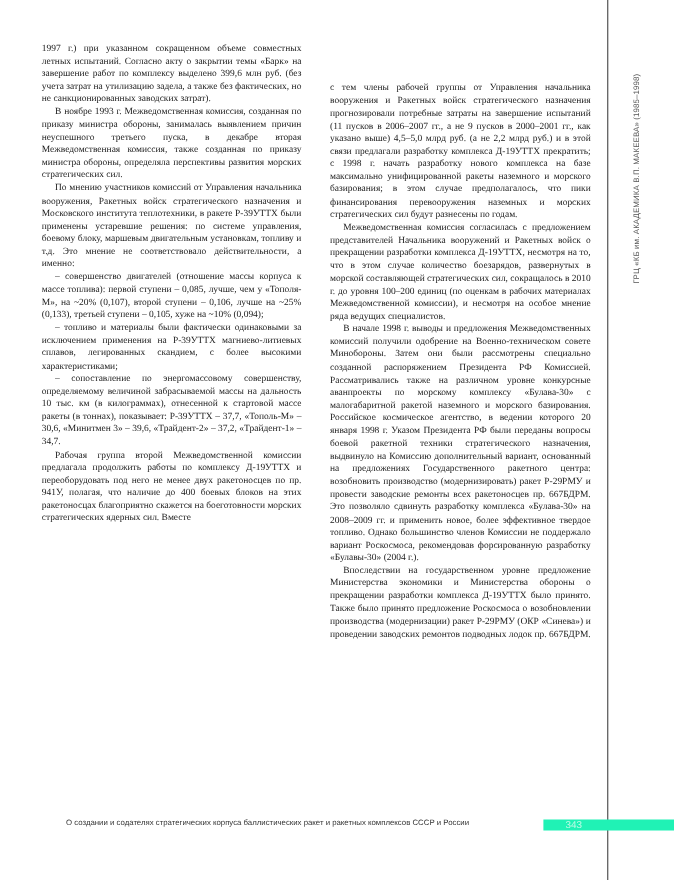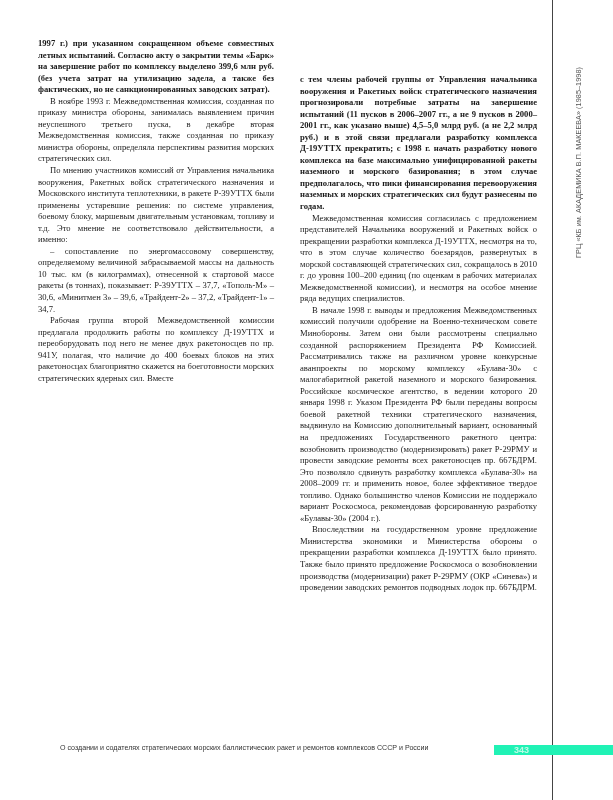--- a/index.html
+++ b/index.html
@@ -1,49 +1,51 @@
 <!DOCTYPE html>
 <html><head>
   <meta charset="utf-8">
   <style>
     html, body { margin: 0; padding: 0; background: #ffffff; }
     body { width: 613px; height: 800px; position: relative; overflow: hidden;
       font-family: "Liberation Serif", "DejaVu Serif", serif; color: #1a1a1a; }
     .col { position: absolute; top: 38px; width: 236px; font-size: 8.6px; line-height: 11.55px;
       text-align: justify; hyphens: manual; }
     .col p { margin: 0; text-indent: 12px; }
-    .col p.noindent { text-indent: 0; font-weight: bold; }
+    .col p.noindent { text-indent: 0; }
     #col-left { left: 38px; }
     #col-right { left: 300px; width: 237px; margin-top: 36px; }
     .vline { position: absolute; left: 552px; top: 0; width: 1px; height: 800px; background: #444; }
     .side-text { position: absolute; left: 574px; top: 258px; transform-origin: left top;
       transform: rotate(-90deg); white-space: nowrap; font-family: "Liberation Sans", "DejaVu Sans", sans-serif;
       font-size: 7.2px; color: #555; letter-spacing: 0.1px; }
     .footer-title { position: absolute; left: 60px; top: 744px; font-family: "Liberation Sans", "DejaVu Sans", sans-serif;
       font-size: 7.1px; color: #333; white-space: nowrap; }
     .page-bar { position: absolute; left: 494px; top: 745px; width: 119px; height: 10px; background: #20f2b5; }
     .page-num { position: absolute; left: 514px; top: 744px; font-family: "Liberation Sans", "DejaVu Sans", sans-serif;
-      font-size: 9px; color: #bdfbe6; line-height: 12px; font-weight: bold; }
+      font-size: 9px; color: #bdfbe6; line-height: 12px; }
   </style>
 </head>
 <body>
 
 <div class="vline"></div>
 <div class="side-text">ГРЦ «КБ им. АКАДЕМИКА В.П. МАКЕЕВА» (1985–1998)</div>
 
 <div class="col" id="col-left">
   <p class="noindent">1997 г.) при указанном сокращенном объеме совместных летных испытаний. Согласно акту о закрытии темы «Барк» на завершение работ по комплексу выделено 399,6 млн руб. (без учета затрат на утилизацию задела, а также без фактических, но не санкционированных заводских затрат).</p>
   <p>В ноябре 1993 г. Межведомственная комиссия, созданная по приказу министра обороны, занималась выявлением причин неуспешного третьего пуска, в декабре вторая Межведомственная комиссия, также созданная по приказу министра обороны, определяла перспективы развития морских стратегических сил.</p>
   <p>По мнению участников комиссий от Управления начальника вооружения, Ракетных войск стратегического назначения и Московского института теплотехники, в ракете Р-39УТТХ были применены устаревшие решения: по системе управления, боевому блоку, маршевым двигательным установкам, топливу и т.д. Это мнение не соответствовало действительности, а именно:</p>
+  <p>– совершенство двигателей (отношение массы корпуса к массе топлива): первой ступени – 0,085, лучше, чем у «Тополя-М», на ~20% (0,107), второй ступени – 0,106, лучше на ~25% (0,133), третьей ступени – 0,105, хуже на ~10% (0,094);</p>
+  <p>– топливо и материалы были фактически одинаковыми за исключением применения на Р-39УТТХ магниево-литиевых сплавов, легированных скандием, с более высокими характеристиками;</p>
   <p>– сопоставление по энергомассовому совершенству, определяемому величиной забрасываемой массы на дальность 10 тыс. км (в килограммах), отнесенной к стартовой массе ракеты (в тоннах), показывает: Р-39УТТХ – 37,7, «Тополь-М» – 30,6, «Минитмен 3» – 39,6, «Трайдент-2» – 37,2, «Трайдент-1» – 34,7.</p>
   <p>Рабочая группа второй Межведомственной комиссии предлагала продолжить работы по комплексу Д-19УТТХ и переоборудовать под него не менее двух ракетоносцев по пр. 941У, полагая, что наличие до 400 боевых блоков на этих ракетоносцах благоприятно скажется на боеготовности морских стратегических ядерных сил. Вместе</p>
 </div>
 
 <div class="col" id="col-right">
   <p class="noindent">с тем члены рабочей группы от Управления начальника вооружения и Ракетных войск стратегического назначения прогнозировали потребные затраты на завершение испытаний (11 пусков в 2006–2007 гг., а не 9 пусков в 2000–2001 гг., как указано выше) 4,5–5,0 млрд руб. (а не 2,2 млрд руб.) и в этой связи предлагали разработку комплекса Д-19УТТХ прекратить; с 1998 г. начать разработку нового комплекса на базе максимально унифицированной ракеты наземного и морского базирования; в этом случае предполагалось, что пики финансирования перевооружения наземных и морских стратегических сил будут разнесены по годам.</p>
   <p>Межведомственная комиссия согласилась с предложением представителей Начальника вооружений и Ракетных войск о прекращении разработки комплекса Д-19УТТХ, несмотря на то, что в этом случае количество боезарядов, развернутых в морской составляющей стратегических сил, сокращалось в 2010 г. до уровня 100–200 единиц (по оценкам в рабочих материалах Межведомственной комиссии), и несмотря на особое мнение ряда ведущих специалистов.</p>
   <p>В начале 1998 г. выводы и предложения Межведомственных комиссий получили одобрение на Военно-техническом совете Минобороны. Затем они были рассмотрены специально созданной распоряжением Президента РФ Комиссией. Рассматривались также на различном уровне конкурсные аванпроекты по морскому комплексу «Булава-30» с малогабаритной ракетой наземного и морского базирования. Российское космическое агентство, в ведении которого 20 января 1998 г. Указом Президента РФ были переданы вопросы боевой ракетной техники стратегического назначения, выдвинуло на Комиссию дополнительный вариант, основанный на предложениях Государственного ракетного центра: возобновить производство (модернизировать) ракет Р-29РМУ и провести заводские ремонты всех ракетоносцев пр. 667БДРМ. Это позволяло сдвинуть разработку комплекса «Булава-30» на 2008–2009 гг. и применить новое, более эффективное твердое топливо. Однако большинство членов Комиссии не поддержало вариант Роскосмоса, рекомендовав форсированную разработку «Булавы-30» (2004 г.).</p>
   <p>Впоследствии на государственном уровне предложение Министерства экономики и Министерства обороны о прекращении разработки комплекса Д-19УТТХ было принято. Также было принято предложение Роскосмоса о возобновлении производства (модернизации) ракет Р-29РМУ (ОКР «Синева») и проведении заводских ремонтов подводных лодок пр. 667БДРМ.</p>
 </div>
 
-<div class="footer-title">О создании и содателях стратегических морских баллистических ракет и ремонтов комплексов СССР и России</div>
+<div class="footer-title">О создании и содателях стратегических корпуса баллистических ракет и ракетных комплексов СССР и России</div>
 <div class="page-bar" style="background: rgb(32, 242, 181);"></div>
 <div class="page-num">343</div>
 
 </body></html>

